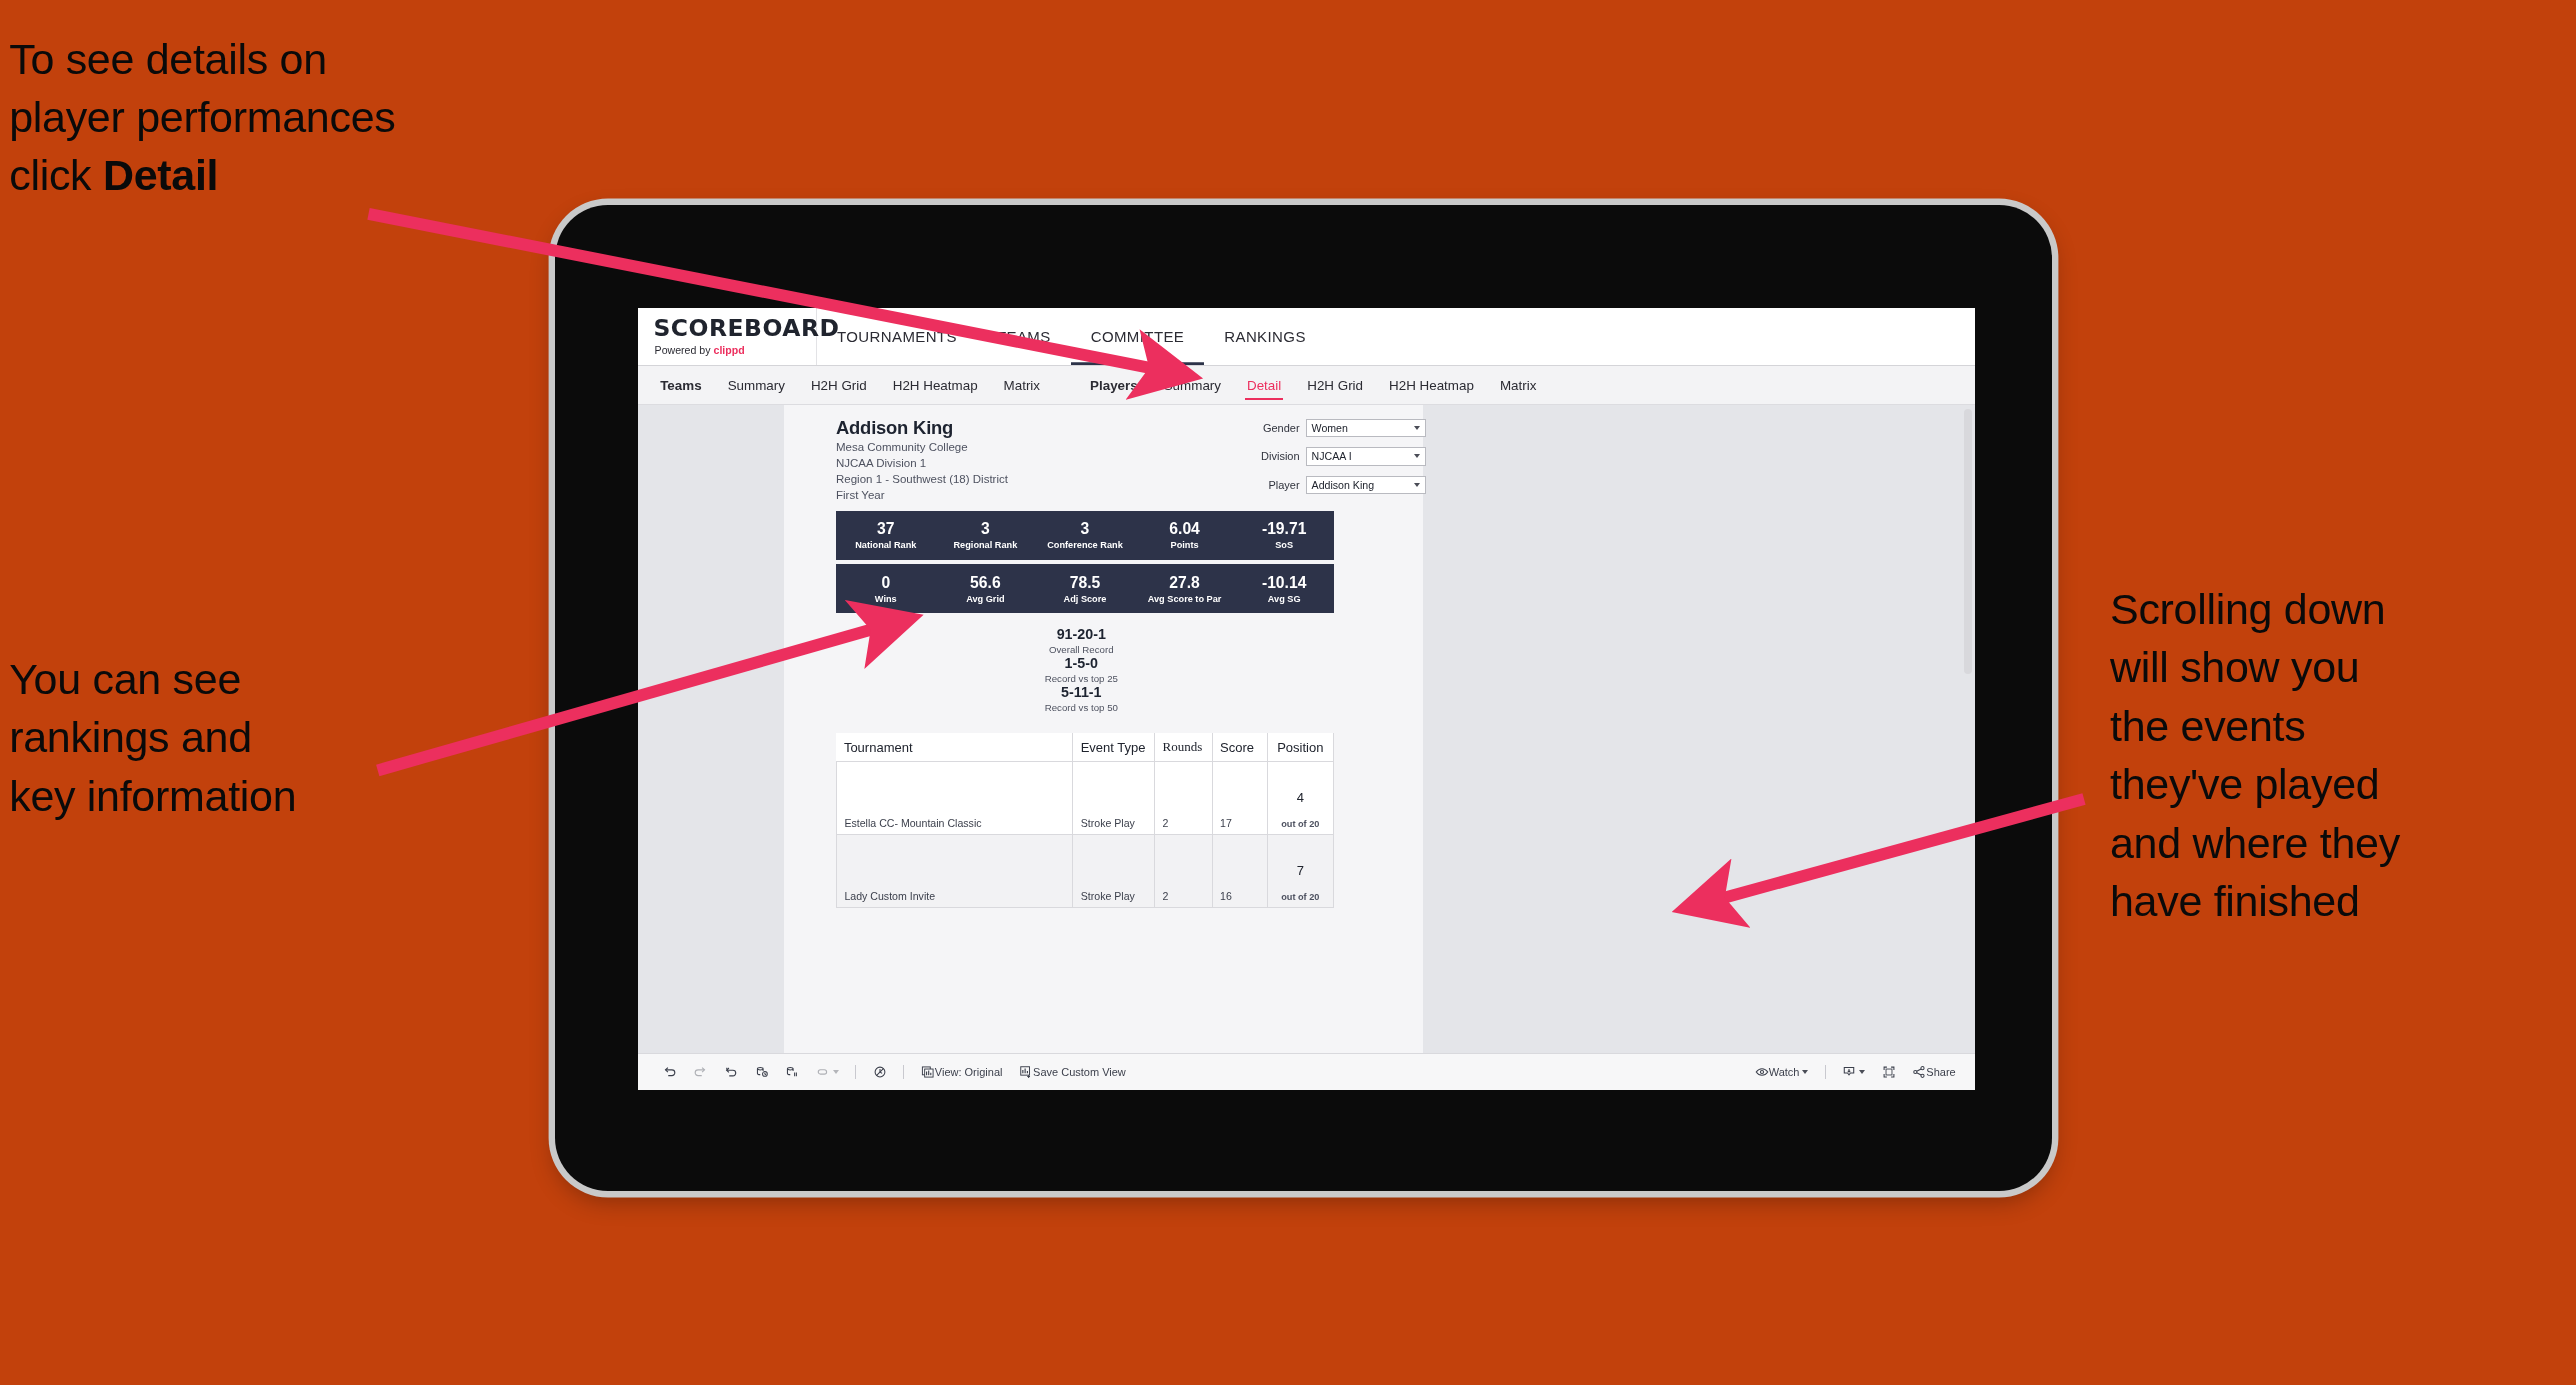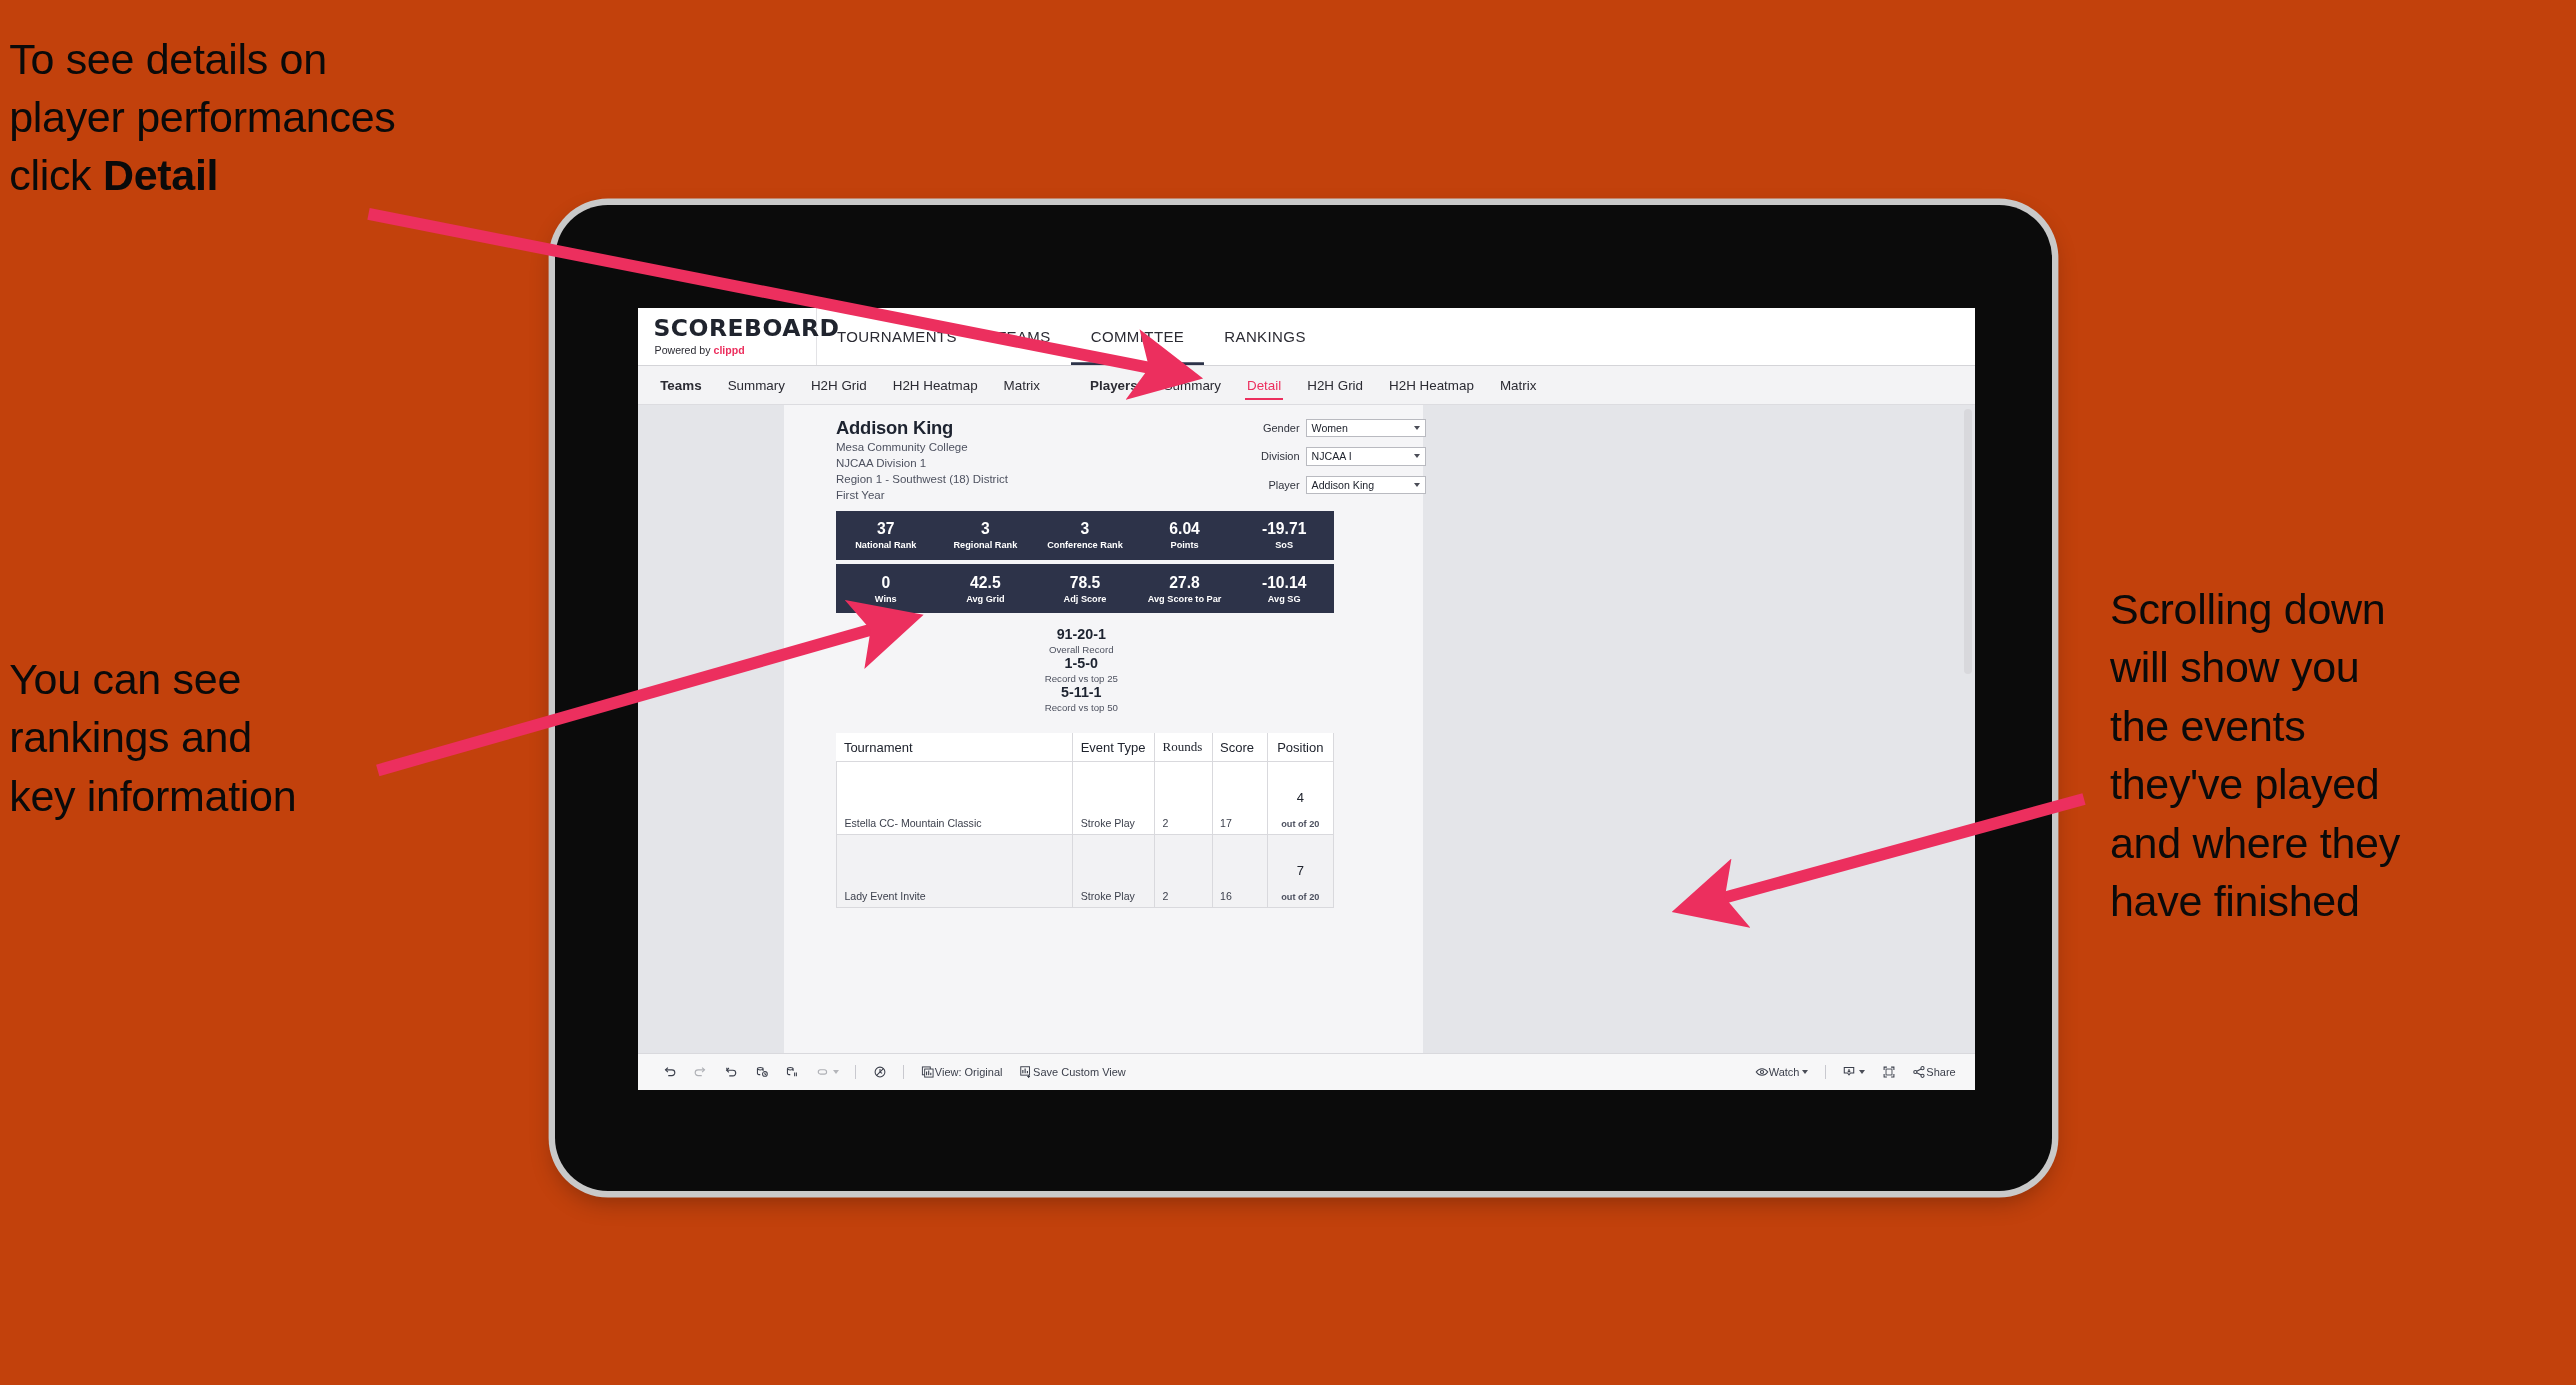--- a/index.html
+++ b/index.html
@@ -309,21 +309,21 @@
             <div class="stat-lbl">SoS</div>
           </div>
         </div>
 
         <div class="statband second">
           <div class="stat">
             <div class="stat-val">0</div>
             <div class="stat-lbl">Wins</div>
           </div>
           <div class="stat">
-            <div class="stat-val">42.5</div>
+            <div class="stat-val">56.6</div>
             <div class="stat-lbl">Avg Grid</div>
           </div>
           <div class="stat">
             <div class="stat-val">78.5</div>
             <div class="stat-lbl">Adj Score</div>
           </div>
           <div class="stat">
             <div class="stat-val">27.8</div>
             <div class="stat-lbl">Avg Score to Par</div>
           </div>
@@ -363,21 +363,21 @@
               <td>Estella CC- Mountain Classic</td>
               <td>Stroke Play</td>
               <td>2</td>
               <td>17</td>
               <td class="pos">
                 <div class="pos-num">4</div>
                 <div class="pos-sub">out of 20</div>
               </td>
             </tr>
             <tr class="alt">
-              <td>Lady Event Invite</td>
+              <td>Lady Custom Invite</td>
               <td>Stroke Play</td>
               <td>2</td>
               <td>16</td>
               <td class="pos">
                 <div class="pos-num">7</div>
                 <div class="pos-sub">out of 20</div>
               </td>
             </tr>
           </tbody>
         </table>

